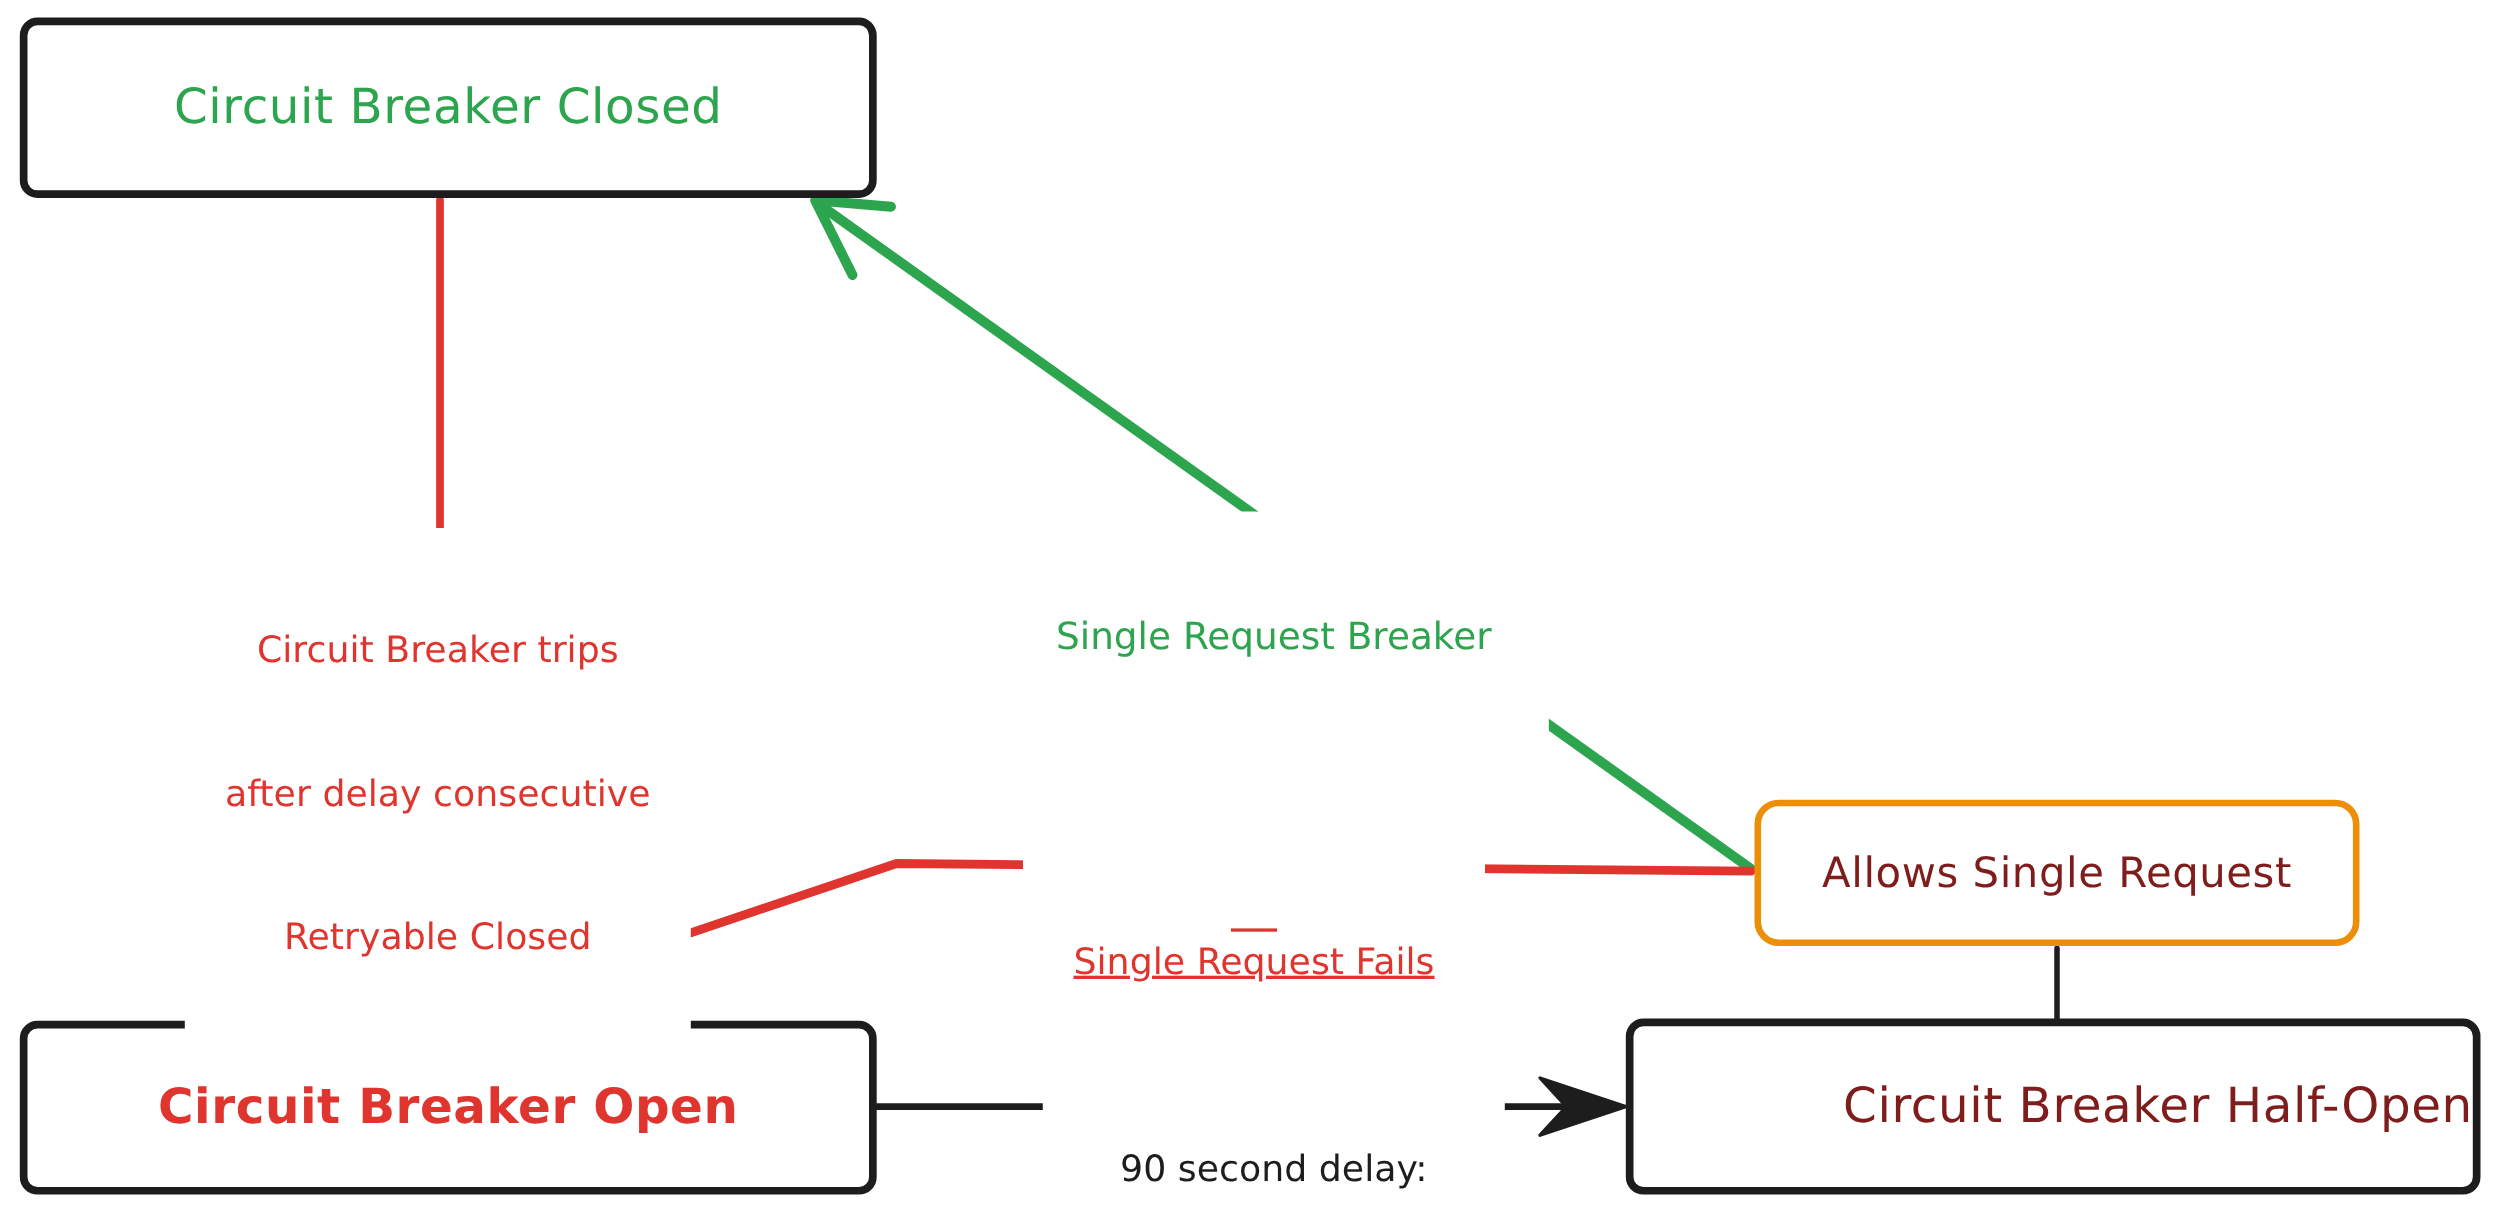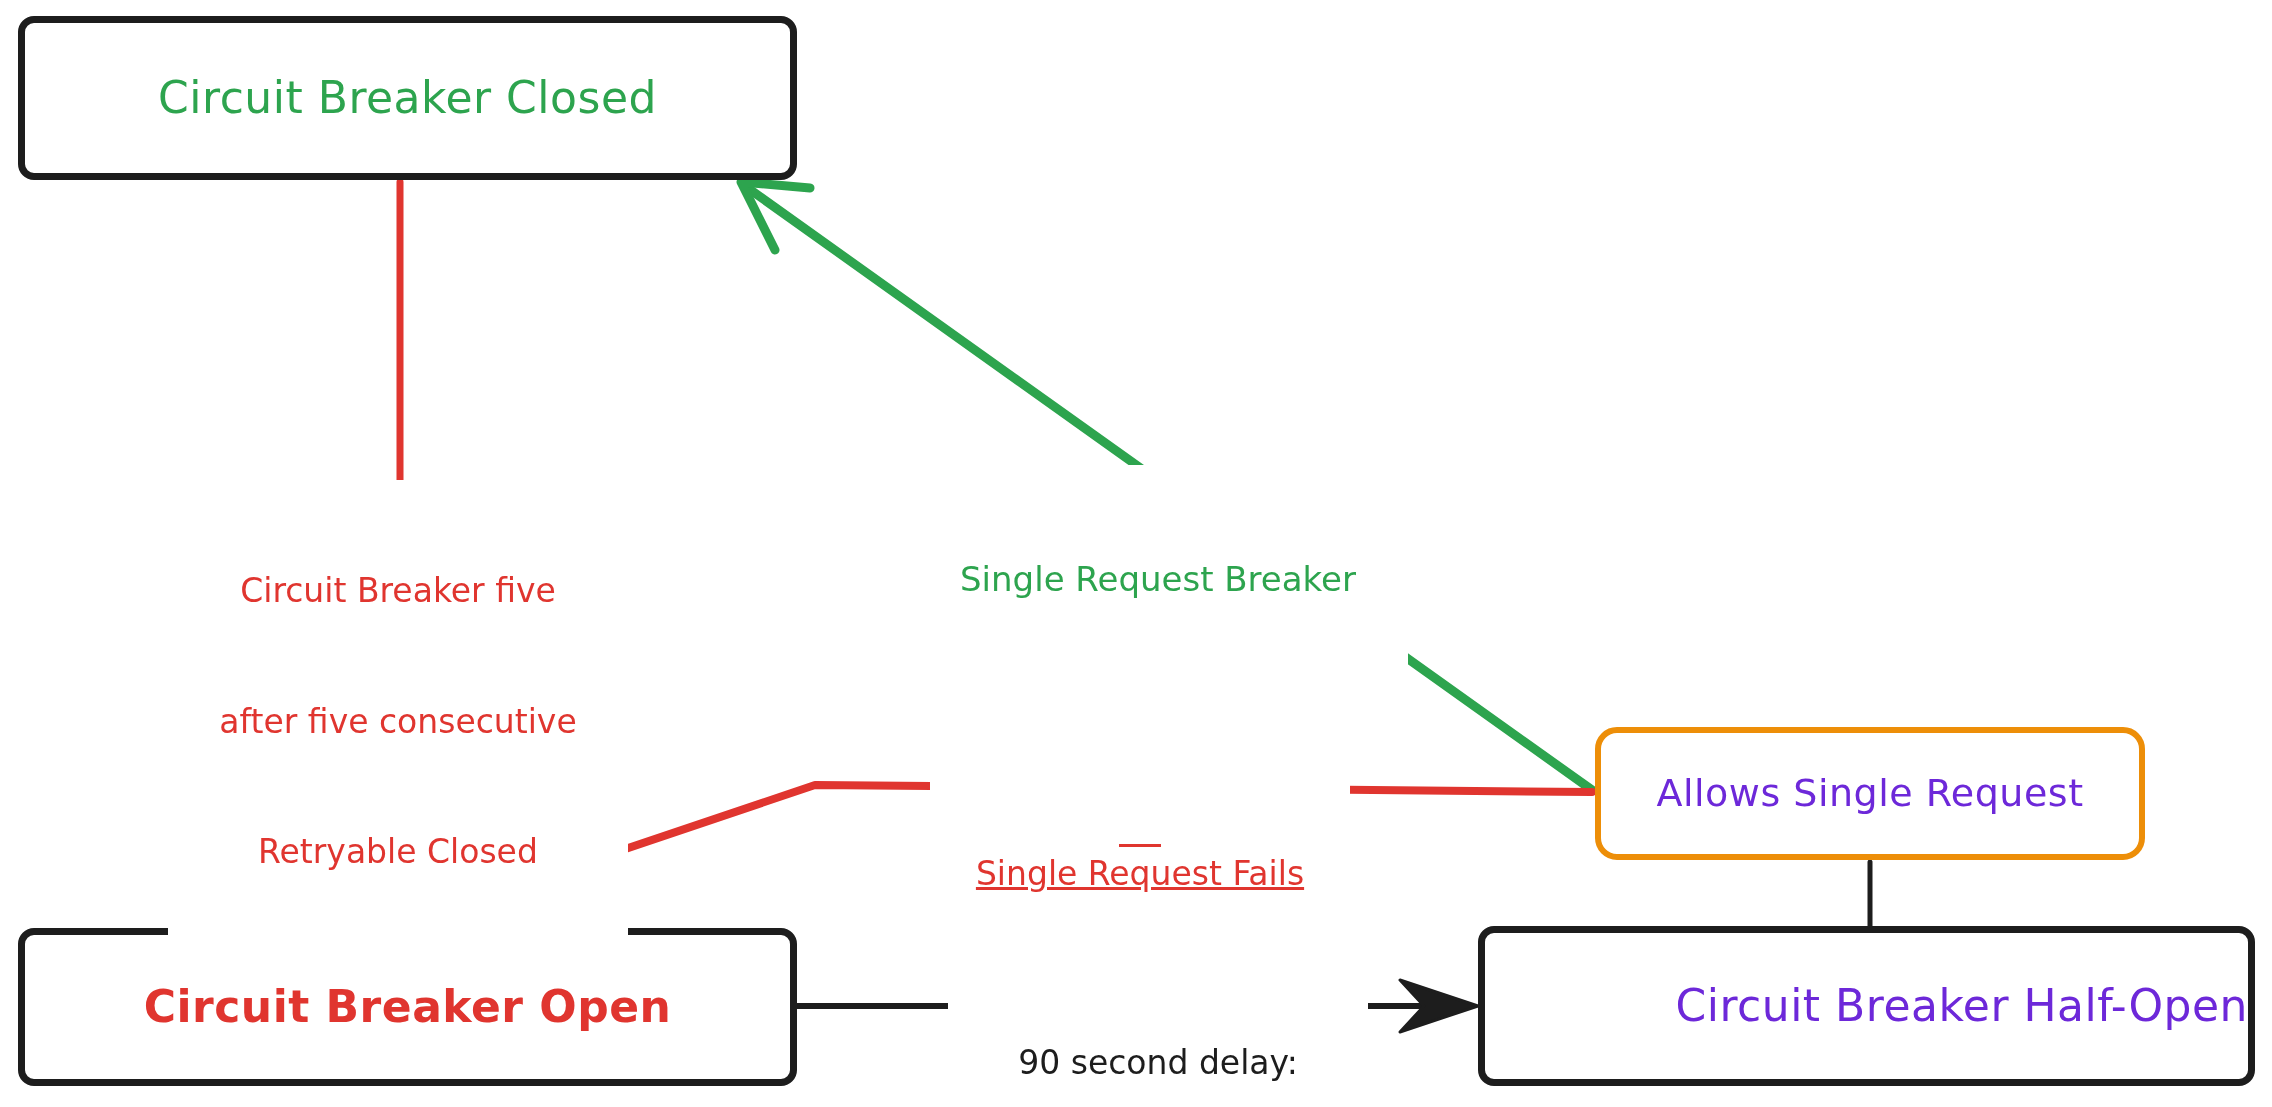--- a/index.html
+++ b/index.html
@@ -49,21 +49,21 @@
     font-family: "DejaVu Sans", sans-serif;
     font-weight: 400;
     letter-spacing: 0.5px;
     line-height: 1.1;
     white-space: nowrap;
   }
   .label-xl { font-size: 44px; }
   .label-lg { font-size: 38px; }
   .c-green  { color: #2da44e; }
   .c-red    { color: #e0352f; font-weight: bold; }
-  .c-orange { color: #6d28d9; }
+  .c-orange { color: #7f1d1d; }
 
   .edge-label {
     position: absolute;
     font-family: "DejaVu Sans", sans-serif;
     line-height: 1.32;
     text-align: center;
     white-space: pre;
     background: #ffffff;
     padding: 2px 6px;
     box-sizing: border-box;
@@ -115,22 +115,22 @@
 
   <div class="node-box state" style="left:1478px; top:926px; width:777px; height:160px;justify-content:flex-end;">
     <span class="node-label label-xl c-orange">Circuit Breaker Half-Open</span>
   </div>
 
   <div class="node-box sub" style="left:1595px; top:727px; width:550px; height:133px;">
     <span class="node-label label-lg c-orange">Allows Single Request</span>
   </div>
 
   <div class="edge-label red" style="left:168px; top:480px; width:460px;">
-    <span>Circuit Breaker five</span>
-    <span>after five consecutive</span>
+    <span>Circuit Breaker trips</span>
+    <span>after delay consecutive</span>
     <span>Retryable Closed</span>
   </div>
 
   <div class="edge-label green" style="left:908px; top:465px; width:500px;">
     <span>Single Request Breaker</span>
   </div>
 
   <div class="edge-label red" style="left:930px; top:763px; width:420px;text-decoration:underline;">
     <span>Single Request Fails</span>
   </div>

